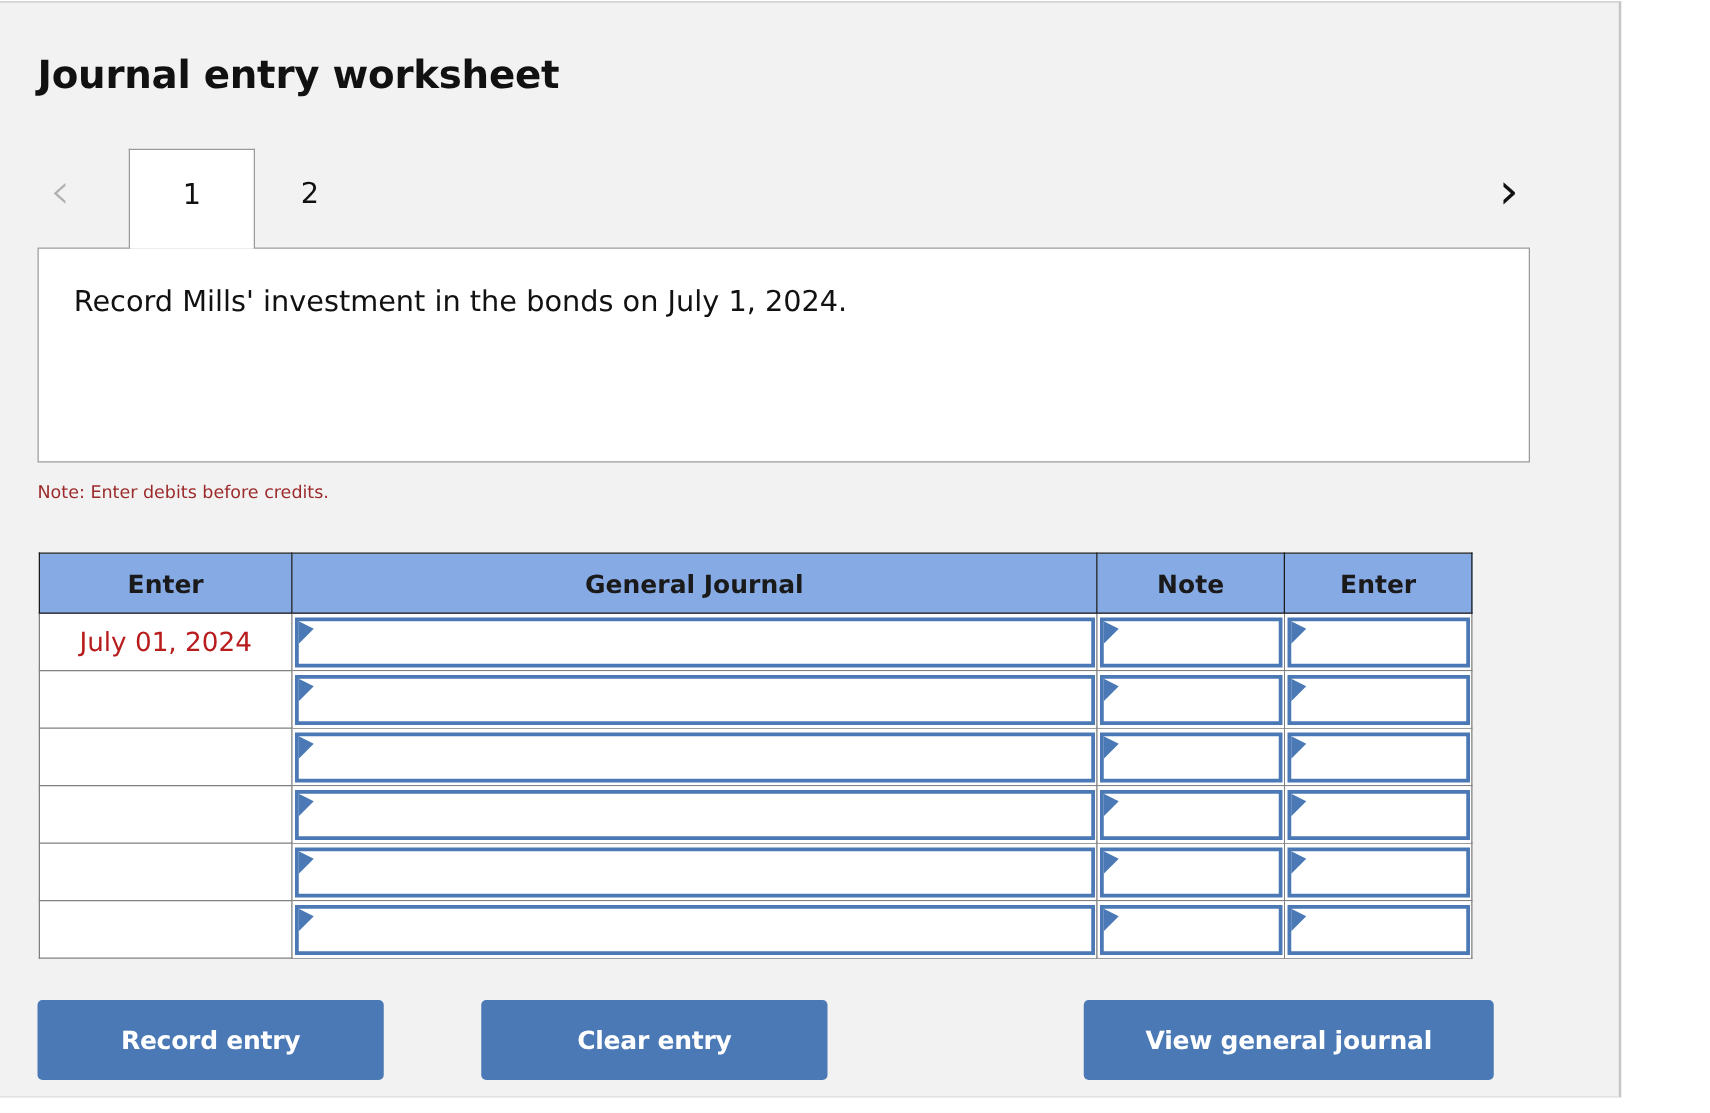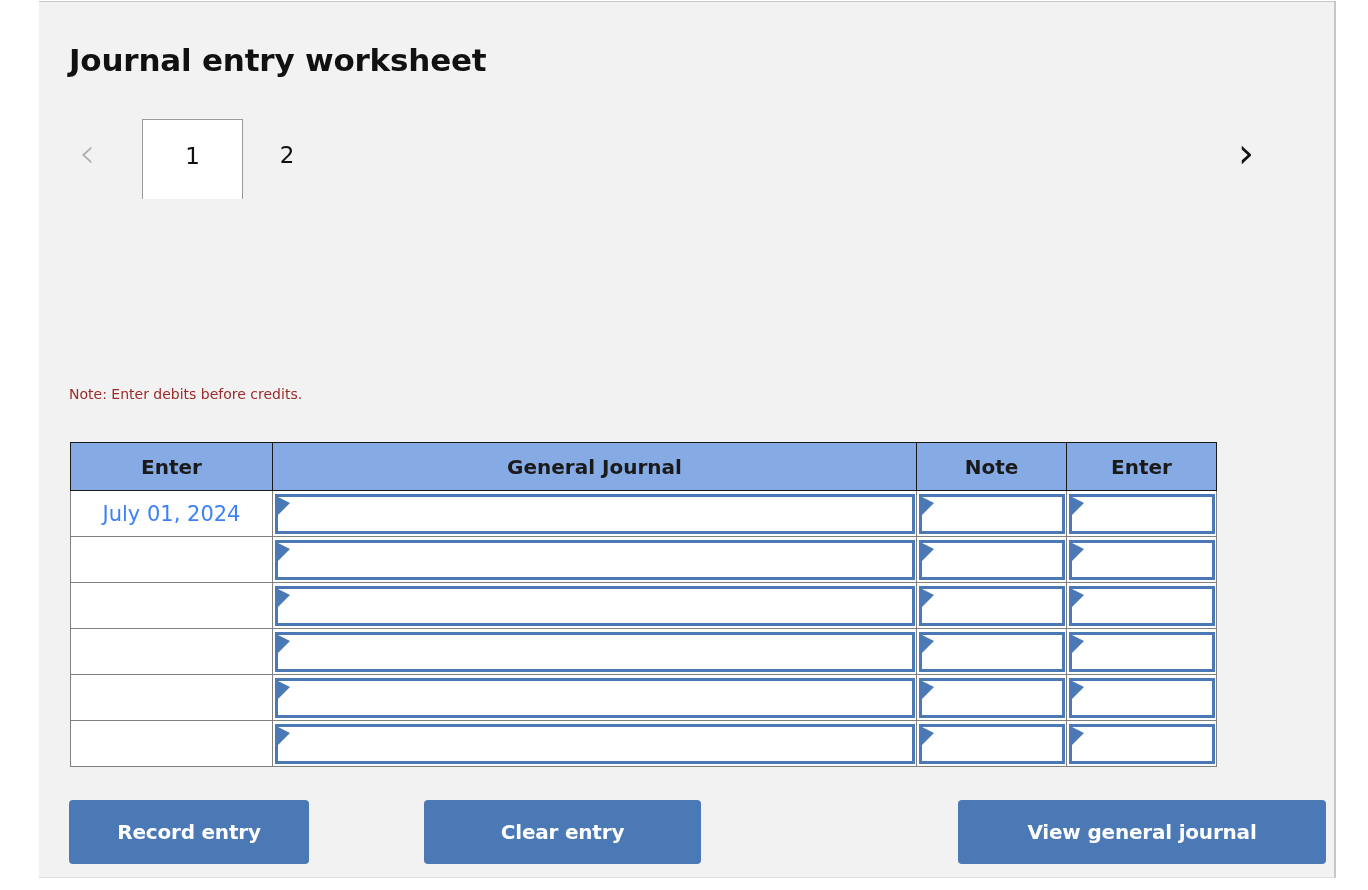--- a/index.html
+++ b/index.html
@@ -23,21 +23,20 @@
   .panel {
     position: absolute;
     left: 0;
     top: 1px;
     width: 1297px;
     height: 877px;
     background: #f2f2f2;
     border-top: 1px solid #c8c8c8;
     border-right: 2px solid #c6c6c6;
     border-bottom: 1px solid #dedede;
-    margin-left: 39px;
   }
 
   
   .title {
     position: absolute;
     left: 30px;
     top: 40px;
     font-size: 31px;
     font-weight: bold;
     color: #111111;
@@ -148,21 +147,21 @@
     vertical-align: middle;
   }
   .col-date   { width: 202px; }
   .col-gj     { width: 644px; }
   .col-debit  { width: 150px; }
   .col-credit { width: 150px; }
 
   .date-cell {
     text-align: center;
     font-size: 21px;
-    color: #3b82f6;
+    color: #b91c1c;
     white-space: nowrap;
   }
 
   
   .combo-cell { position: relative; }
   .combo {
     position: relative;
     display: block;
     margin: 2px 1px 2px 2px;
     height: 40px;
@@ -189,42 +188,45 @@
     color: #ffffff;
     font-size: 20px;
     font-weight: bold;
     border: none;
     border-radius: 4px;
     cursor: pointer;
     font-family: "DejaVu Sans", "Liberation Sans", sans-serif;
     text-align: center;
     letter-spacing: -0.2px;
   }
-  .btn-record  { left: 30px;  top: 798px; width: 240px; height: 64px; }
+  .btn-record  { left: 30px;  top: 798px; width: 277px; height: 64px; }
   .btn-clear   { left: 385px; top: 798px; width: 277px; height: 64px; }
-  .btn-view    { left: 919px; top: 798px; width: 368px; height: 64px; }
+  .btn-view    { left: 867px; top: 798px; width: 328px; height: 64px; }
 </style>
 </head>
 <body>
 
 <div id="page">
   <div class="panel">
 
     <h1 class="title">Journal entry worksheet</h1>
 
     <div class="tabstrip">
       <div class="nav-arrow nav-prev">‹</div>
 
       <div class="tab active">1</div>
 
       <div class="tab inactive">2</div>
 
       <div class="nav-arrow nav-next">›</div>
     </div>
 
+    <div class="promptbox">
+      <div class="prompt-text">Record Mills' investment in the bonds on July 1, 2024.</div>
+    </div>
 
     <div class="note">Note: Enter debits before credits.</div>
 
     <table class="jtable">
       <colgroup>
         <col class="col-date">
         <col class="col-gj">
         <col class="col-debit">
         <col class="col-credit">
       </colgroup>

